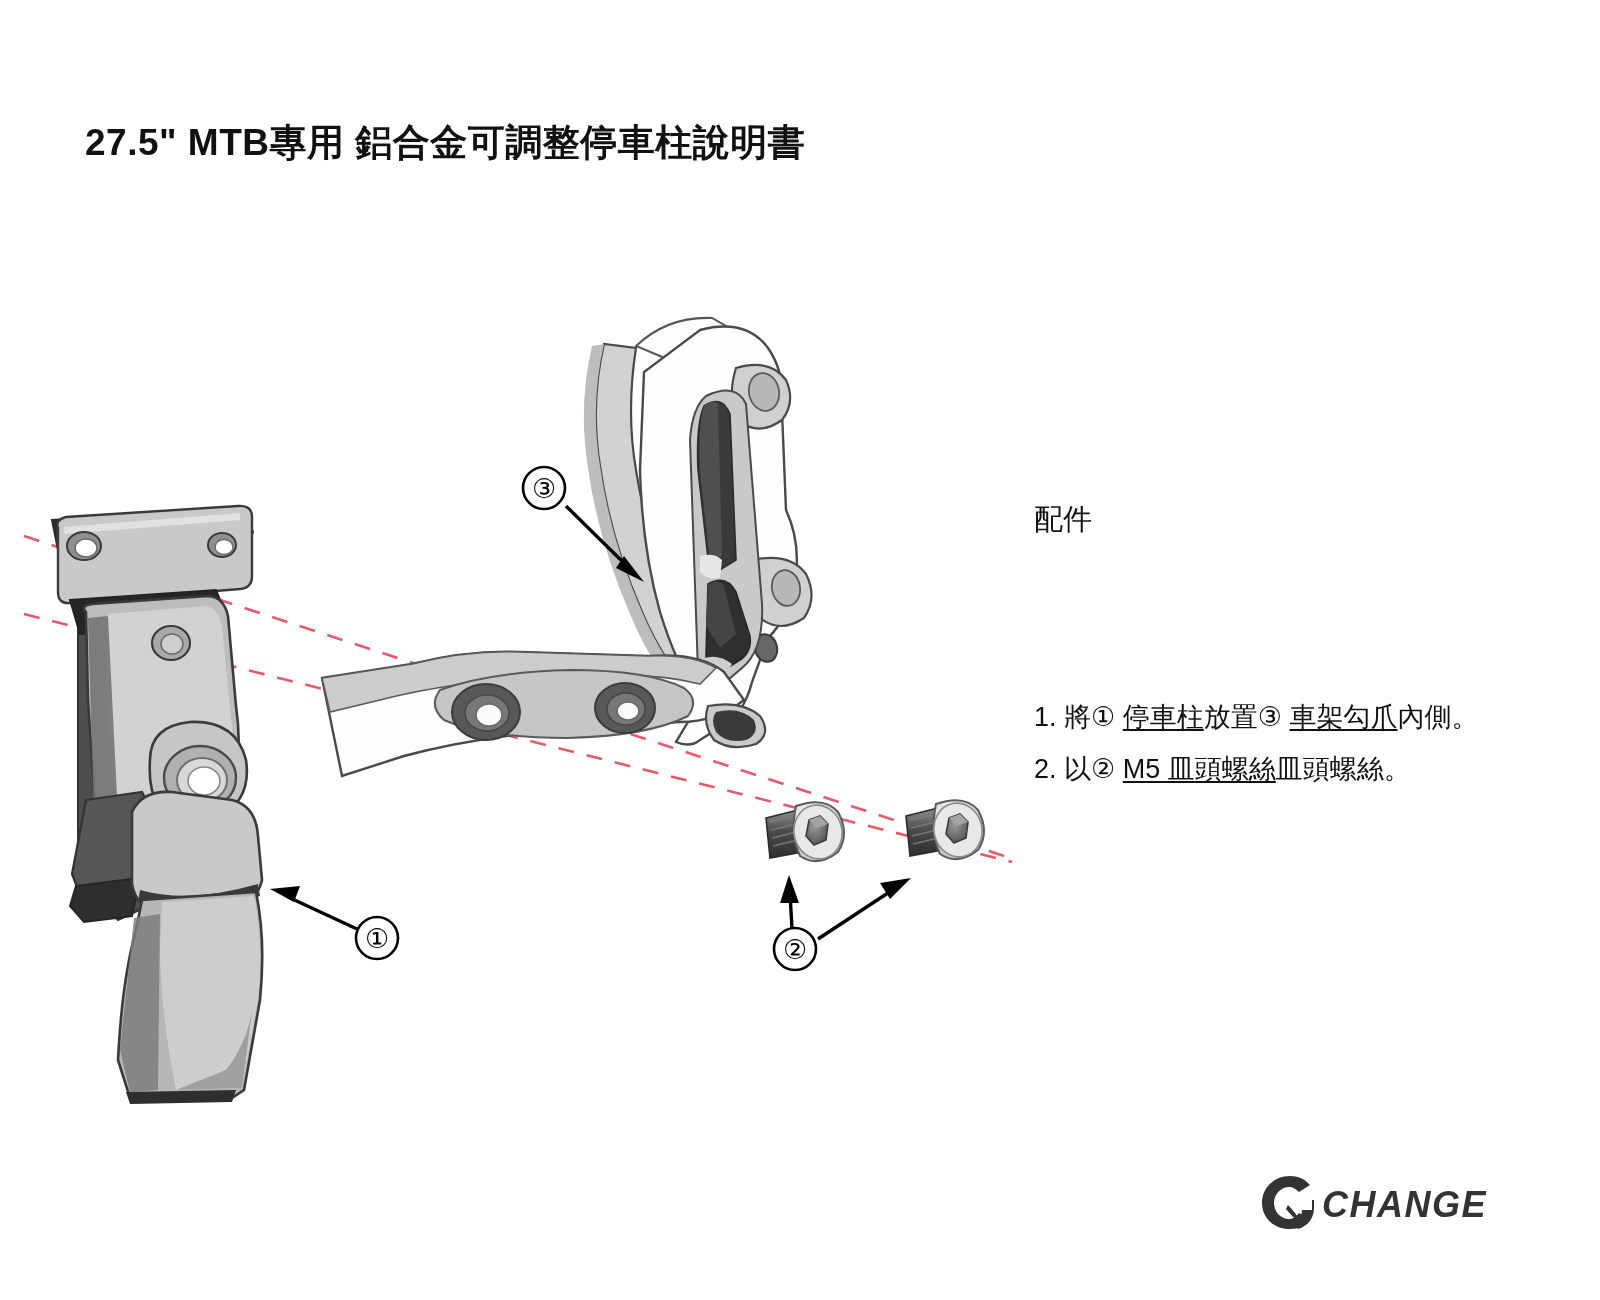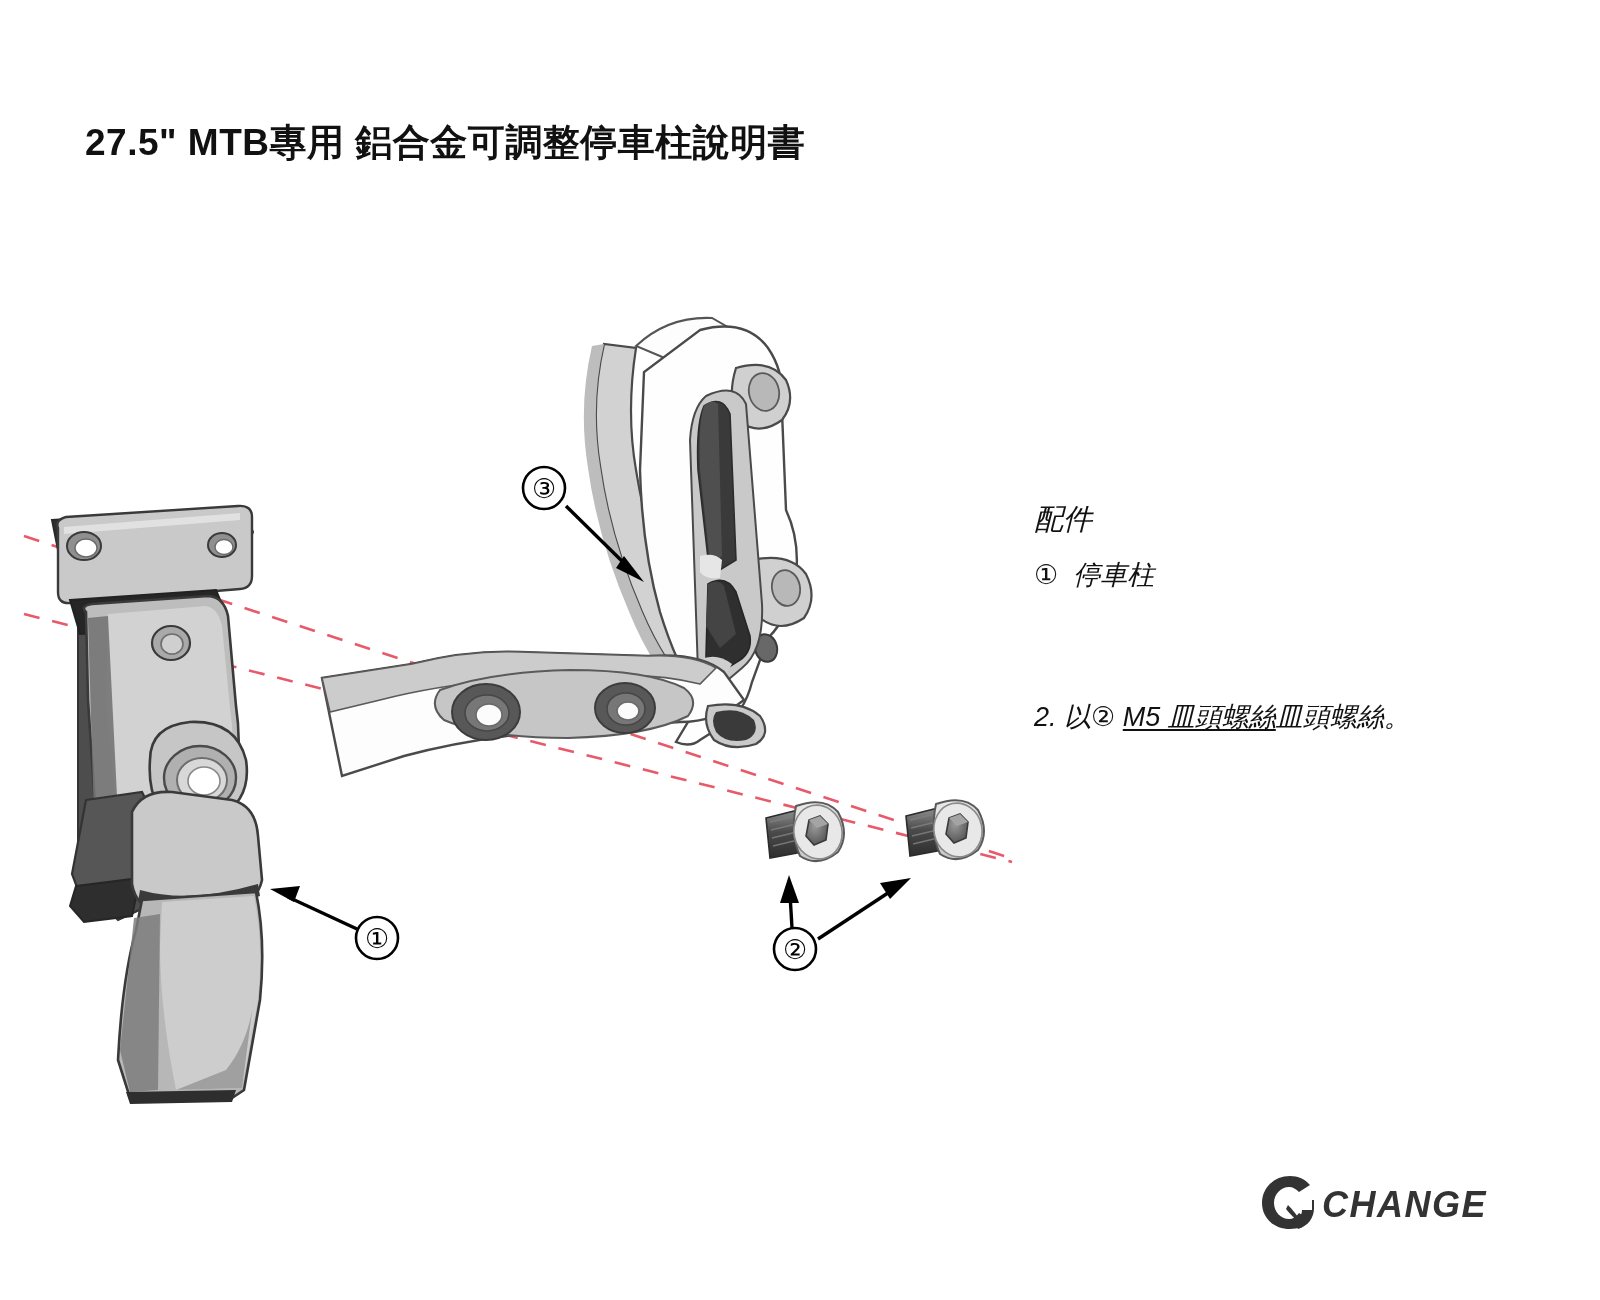--- a/index.html
+++ b/index.html
@@ -29,21 +29,20 @@
     position: absolute;
     left: 0;
     top: 0;
     width: 1600px;
     height: 1300px;
   }
   .textcol {
     position: absolute;
     left: 1034px;
     color: #111111;
-    font-style: italic;
   }
   #parts-block { top: 500px; }
   #install-block { top: 700px; }
   .sec-head {
     font-size: 29px;
     font-weight: 500;
     margin-bottom: 18px;
     white-space: nowrap;
   }
   .sec-line {
@@ -292,28 +291,30 @@
       <path d="M792 928 L790 894" stroke="#000" stroke-width="3.4" fill="none"></path>
       <path d="M789 875 L799 903 L780 903 Z" fill="#000"></path>
 
       <path d="M818 939 L894 889" stroke="#000" stroke-width="3.4" fill="none"></path>
       <path d="M911 878 L890 899 L880 883 Z" fill="#000"></path>
     </g>
   </svg>
 
   <div class="textcol" id="parts-block">
     <div class="sec-head">配件</div>
+  </div>
+
+  <div class="textcol" id="install-block">
+
     <div class="sec-line">
-      <span>①</span>&nbsp;
-      <span>停車柱</span>
+      <span>1.</span>
+      <span>將</span><span>①</span>
+      <span class="u">停車柱</span><span>放置</span><span>③</span>
+      <span class="u">車架勾爪</span><span>內側。</span>
     </div>
-  </div>
-
-  <div class="textcol" id="install-block">
-
 
     <div class="sec-line">
       <span>2.</span>
       <span>以</span><span>②</span>
       <span class="u">M5 皿頭螺絲</span><span>皿頭螺絲。</span>
     </div>
   </div>
 
   <svg id="logo" viewBox="0 0 250 60">
     <g>

